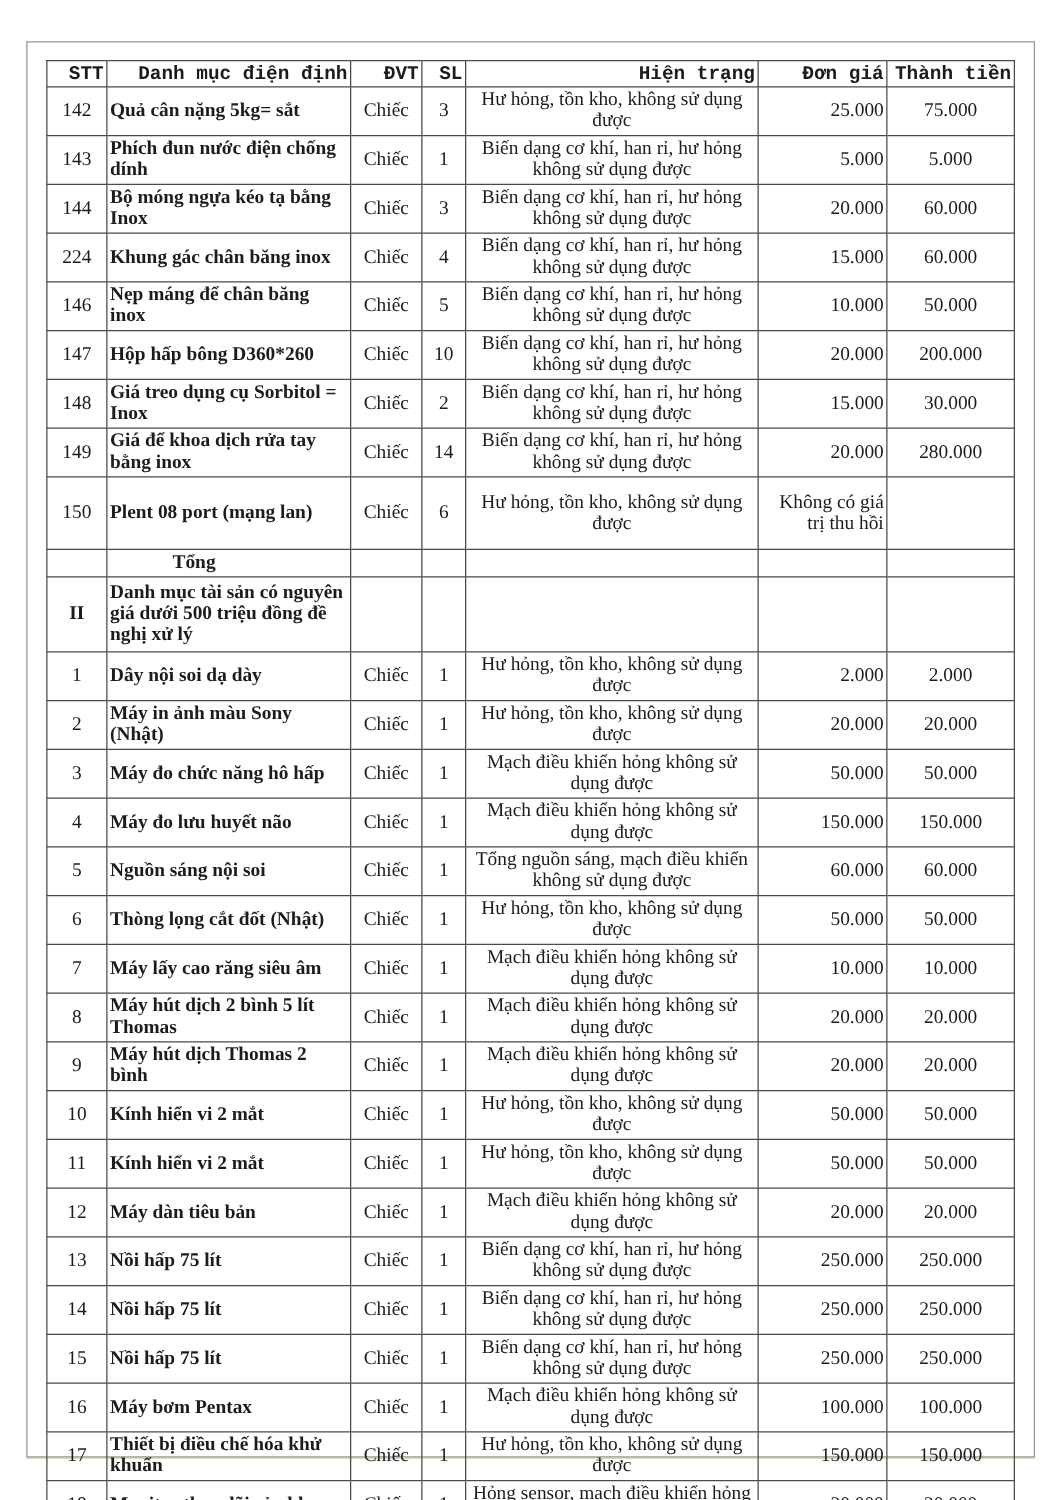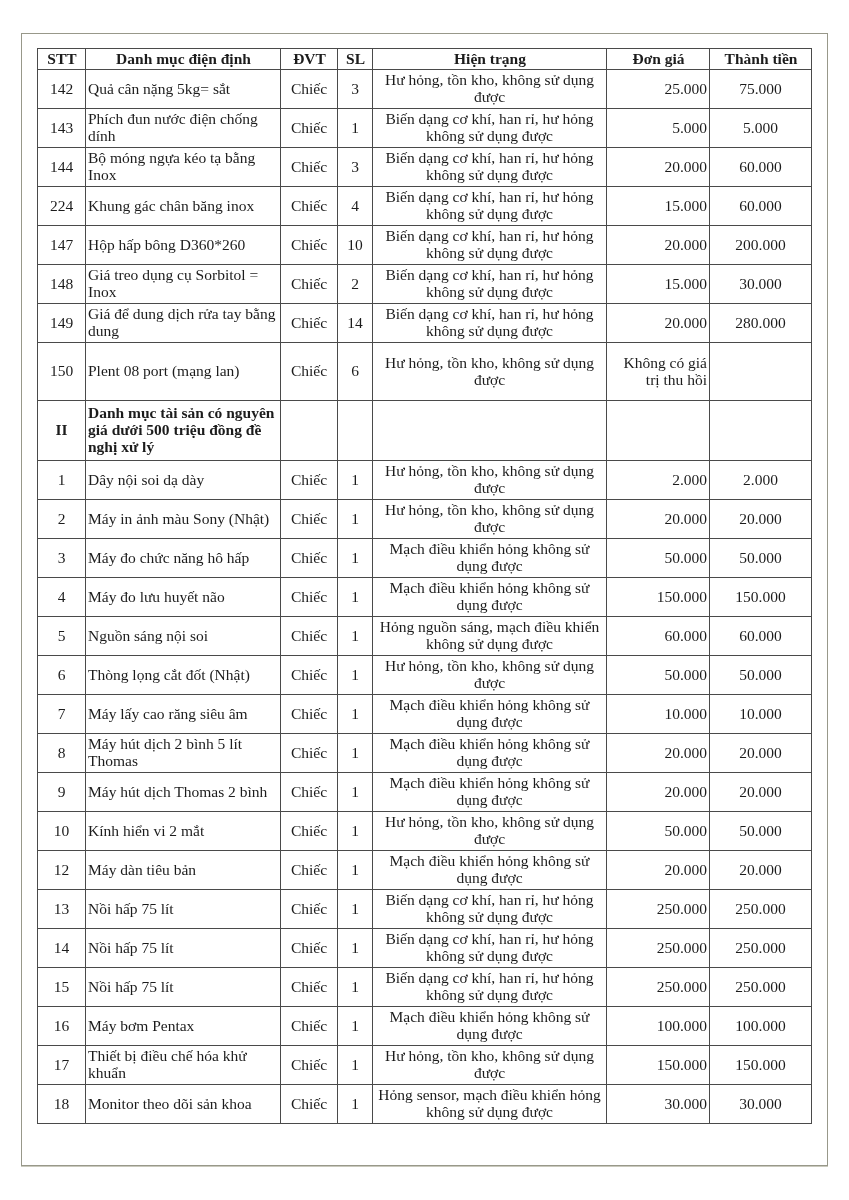--- a/index.html
+++ b/index.html
@@ -30,29 +30,30 @@
   }
   table.appraisal th, table.appraisal td {
     border: 1px solid #4a4a4a;
     vertical-align: middle;
     padding: 1px 2px;
     overflow: hidden;
   }
   table.appraisal th {
     font-weight: bold;
     height: 18px;
-    text-align: center;
+    text-align: right;
     padding-left: 3px;
     white-space: nowrap;
+    font-family: Liberation Mono, monospace;
   }
   th.h-stt, th.h-unit, th.h-qty { text-align: center; padding-left: 2px; }
   th.h-total { text-align: center; }
   td { height: 36px; }
   td.col-stt  { text-align: center; }
-  td.col-item { text-align: left; padding-left: 3px; padding-right: 3px; }
+  td.col-item { text-align: left; padding-left: 3px; padding-right: 3px; font-weight: bold; }
   td.col-unit { text-align: center; }
   td.col-qty  { text-align: center; }
   td.col-cond { text-align: center; padding-left: 4px; padding-right: 4px; }
   td.col-price { text-align: right; padding-right: 7px; }
   td.col-total { text-align: center; padding-right: 7px; }
   tr.tall td { height: 55px; }
   tr.total td { height: 19px; }
   tr.total td.col-item { font-weight: bold; padding-left: 52px; }
   tr.section td { height: 57px; }
   tr.section td.col-stt, tr.section td.col-item { font-weight: bold; }
@@ -114,53 +115,71 @@
       <tr>
         <td class="col-stt">224</td>
         <td class="col-item">Khung gác chân băng inox</td>
         <td class="col-unit">Chiếc</td>
         <td class="col-qty">4</td>
         <td class="col-cond">Biến dạng cơ khí, han rỉ, hư hỏng không sử dụng được</td>
         <td class="col-price">15.000</td>
         <td class="col-total">60.000</td>
       </tr>
       <tr>
+        <td class="col-stt">146</td>
+        <td class="col-item">Nẹp máng để chân băng inox</td>
+        <td class="col-unit">Chiếc</td>
+        <td class="col-qty">5</td>
+        <td class="col-cond">Biến dạng cơ khí, han rỉ, hư hỏng không sử dụng được</td>
+        <td class="col-price">10.000</td>
+        <td class="col-total">50.000</td>
+      </tr>
+      <tr>
         <td class="col-stt">147</td>
         <td class="col-item">Hộp hấp bông D360*260</td>
         <td class="col-unit">Chiếc</td>
         <td class="col-qty">10</td>
         <td class="col-cond">Biến dạng cơ khí, han rỉ, hư hỏng không sử dụng được</td>
         <td class="col-price">20.000</td>
         <td class="col-total">200.000</td>
       </tr>
       <tr>
         <td class="col-stt">148</td>
         <td class="col-item">Giá treo dụng cụ Sorbitol = Inox</td>
         <td class="col-unit">Chiếc</td>
         <td class="col-qty">2</td>
         <td class="col-cond">Biến dạng cơ khí, han rỉ, hư hỏng không sử dụng được</td>
         <td class="col-price">15.000</td>
         <td class="col-total">30.000</td>
       </tr>
       <tr>
         <td class="col-stt">149</td>
-        <td class="col-item">Giá để dung dịch rửa tay bằng dung</td>
+        <td class="col-item">Giá để khoa dịch rửa tay bằng inox</td>
         <td class="col-unit">Chiếc</td>
         <td class="col-qty">14</td>
         <td class="col-cond">Biến dạng cơ khí, han rỉ, hư hỏng không sử dụng được</td>
         <td class="col-price">20.000</td>
         <td class="col-total">280.000</td>
       </tr>
       <tr class="tall">
         <td class="col-stt">150</td>
         <td class="col-item">Plent 08 port (mạng lan)</td>
         <td class="col-unit">Chiếc</td>
         <td class="col-qty">6</td>
         <td class="col-cond">Hư hỏng, tồn kho, không sử dụng được</td>
         <td class="col-price">Không có giá trị thu hồi</td>
+        <td class="col-total"></td>
+      </tr>
+      <tr class="total">
+        <td class="col-stt"></td>
+        <td class="col-item">Tổng</td>
+        <td class="col-unit"></td>
+        <td class="col-qty"></td>
+        <td class="col-cond"></td>
+        <td class="col-price"></td>
         <td class="col-total"></td>
       </tr>
       <tr class="section">
         <td class="col-stt">II</td>
         <td class="col-item">Danh mục tài sản có nguyên giá dưới 500 triệu đồng đề nghị xử lý</td>
         <td class="col-unit"></td>
         <td class="col-qty"></td>
         <td class="col-cond"></td>
         <td class="col-price"></td>
         <td class="col-total"></td>
@@ -199,21 +218,21 @@
         <td class="col-qty">1</td>
         <td class="col-cond">Mạch điều khiển hỏng không sử dụng được</td>
         <td class="col-price">150.000</td>
         <td class="col-total">150.000</td>
       </tr>
       <tr>
         <td class="col-stt">5</td>
         <td class="col-item">Nguồn sáng nội soi</td>
         <td class="col-unit">Chiếc</td>
         <td class="col-qty">1</td>
-        <td class="col-cond">Hỏng nguồn sáng, mạch điều khiển không sử dụng được</td>
+        <td class="col-cond">Tổng nguồn sáng, mạch điều khiển không sử dụng được</td>
         <td class="col-price">60.000</td>
         <td class="col-total">60.000</td>
       </tr>
       <tr>
         <td class="col-stt">6</td>
         <td class="col-item">Thòng lọng cắt đốt (Nhật)</td>
         <td class="col-unit">Chiếc</td>
         <td class="col-qty">1</td>
         <td class="col-cond">Hư hỏng, tồn kho, không sử dụng được</td>
         <td class="col-price">50.000</td>
@@ -241,20 +260,29 @@
         <td class="col-stt">9</td>
         <td class="col-item">Máy hút dịch Thomas 2 bình</td>
         <td class="col-unit">Chiếc</td>
         <td class="col-qty">1</td>
         <td class="col-cond">Mạch điều khiển hỏng không sử dụng được</td>
         <td class="col-price">20.000</td>
         <td class="col-total">20.000</td>
       </tr>
       <tr>
         <td class="col-stt">10</td>
+        <td class="col-item">Kính hiển vi 2 mắt</td>
+        <td class="col-unit">Chiếc</td>
+        <td class="col-qty">1</td>
+        <td class="col-cond">Hư hỏng, tồn kho, không sử dụng được</td>
+        <td class="col-price">50.000</td>
+        <td class="col-total">50.000</td>
+      </tr>
+      <tr>
+        <td class="col-stt">11</td>
         <td class="col-item">Kính hiển vi 2 mắt</td>
         <td class="col-unit">Chiếc</td>
         <td class="col-qty">1</td>
         <td class="col-cond">Hư hỏng, tồn kho, không sử dụng được</td>
         <td class="col-price">50.000</td>
         <td class="col-total">50.000</td>
       </tr>
       <tr>
         <td class="col-stt">12</td>
         <td class="col-item">Máy dàn tiêu bản</td>

